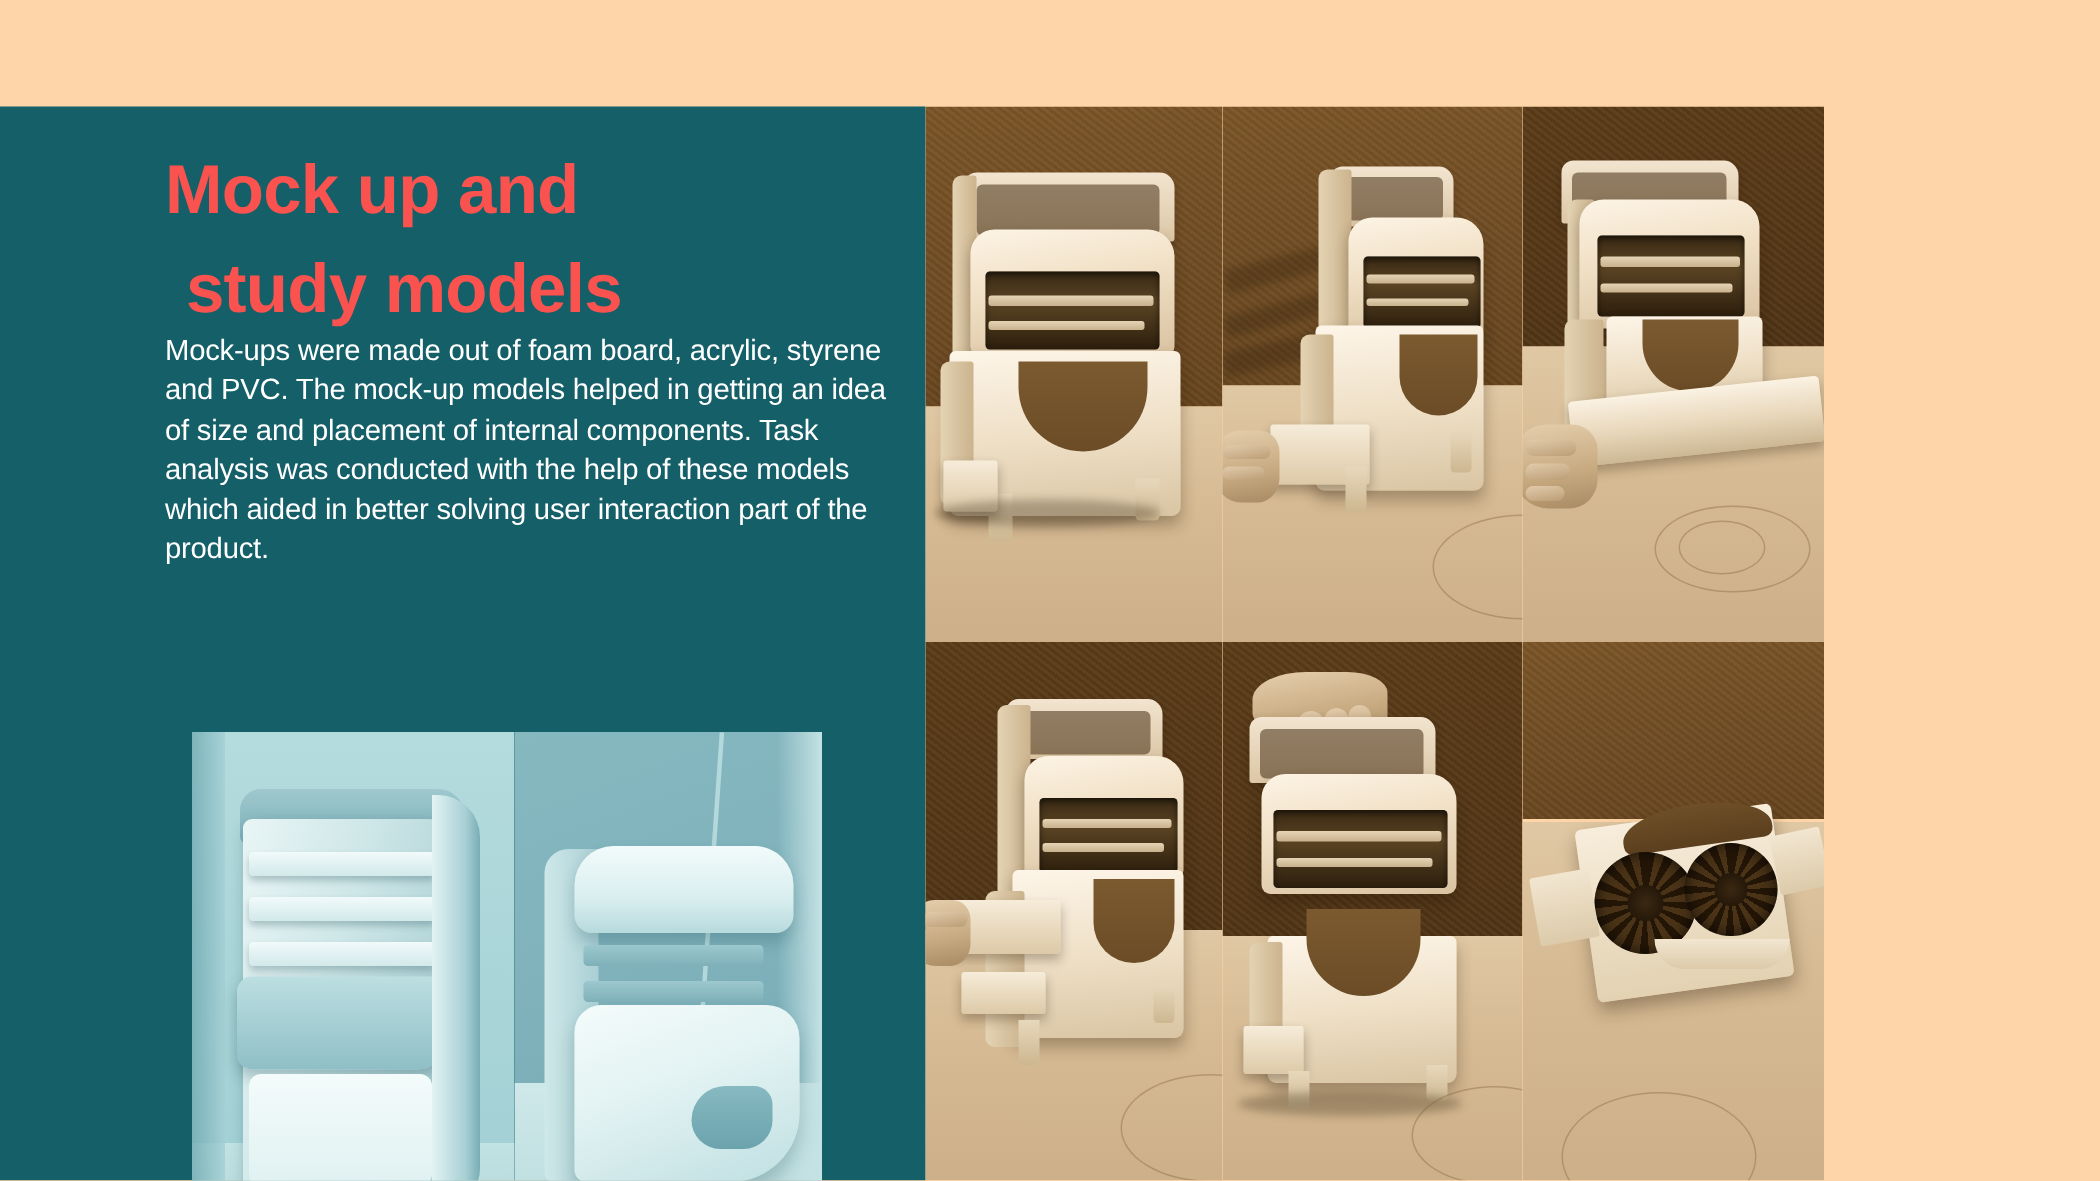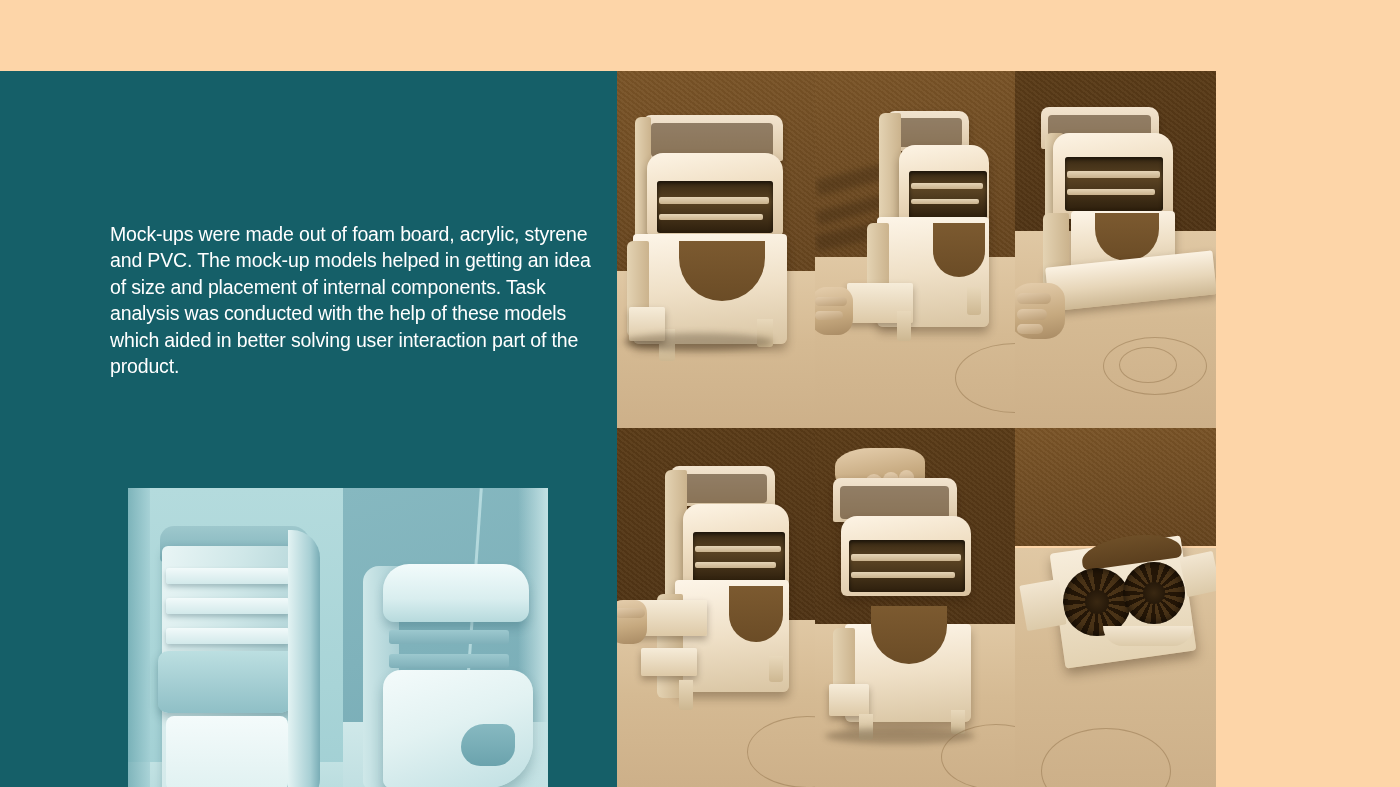--- a/index.html
+++ b/index.html
@@ -313,20 +313,24 @@
     border-radius: 2px;
   }
 </style>
 </head>
 <body>
 
 <div class="slide">
 
   <div class="teal-panel">
 
+    <div class="title-block">
+      <div class="title-line">Mock up and</div>
+      <div class="title-line second">study models</div>
+    </div>
 
     <p class="body-copy">Mock-ups were made out of foam board, acrylic, styrene and PVC. The mock-up models helped in getting an idea of size and placement of internal components. Task analysis was conducted with the help of these models which aided in better solving user interaction part of the product.</p>
 
     <div class="cyan-strip">
 
       <div class="cyan-cell left">
         <div class="c1-bg"></div>
         <div class="c1-floor"></div>
         <div class="c1-edgeL"></div>
         <div class="c1-tophandle"></div>

